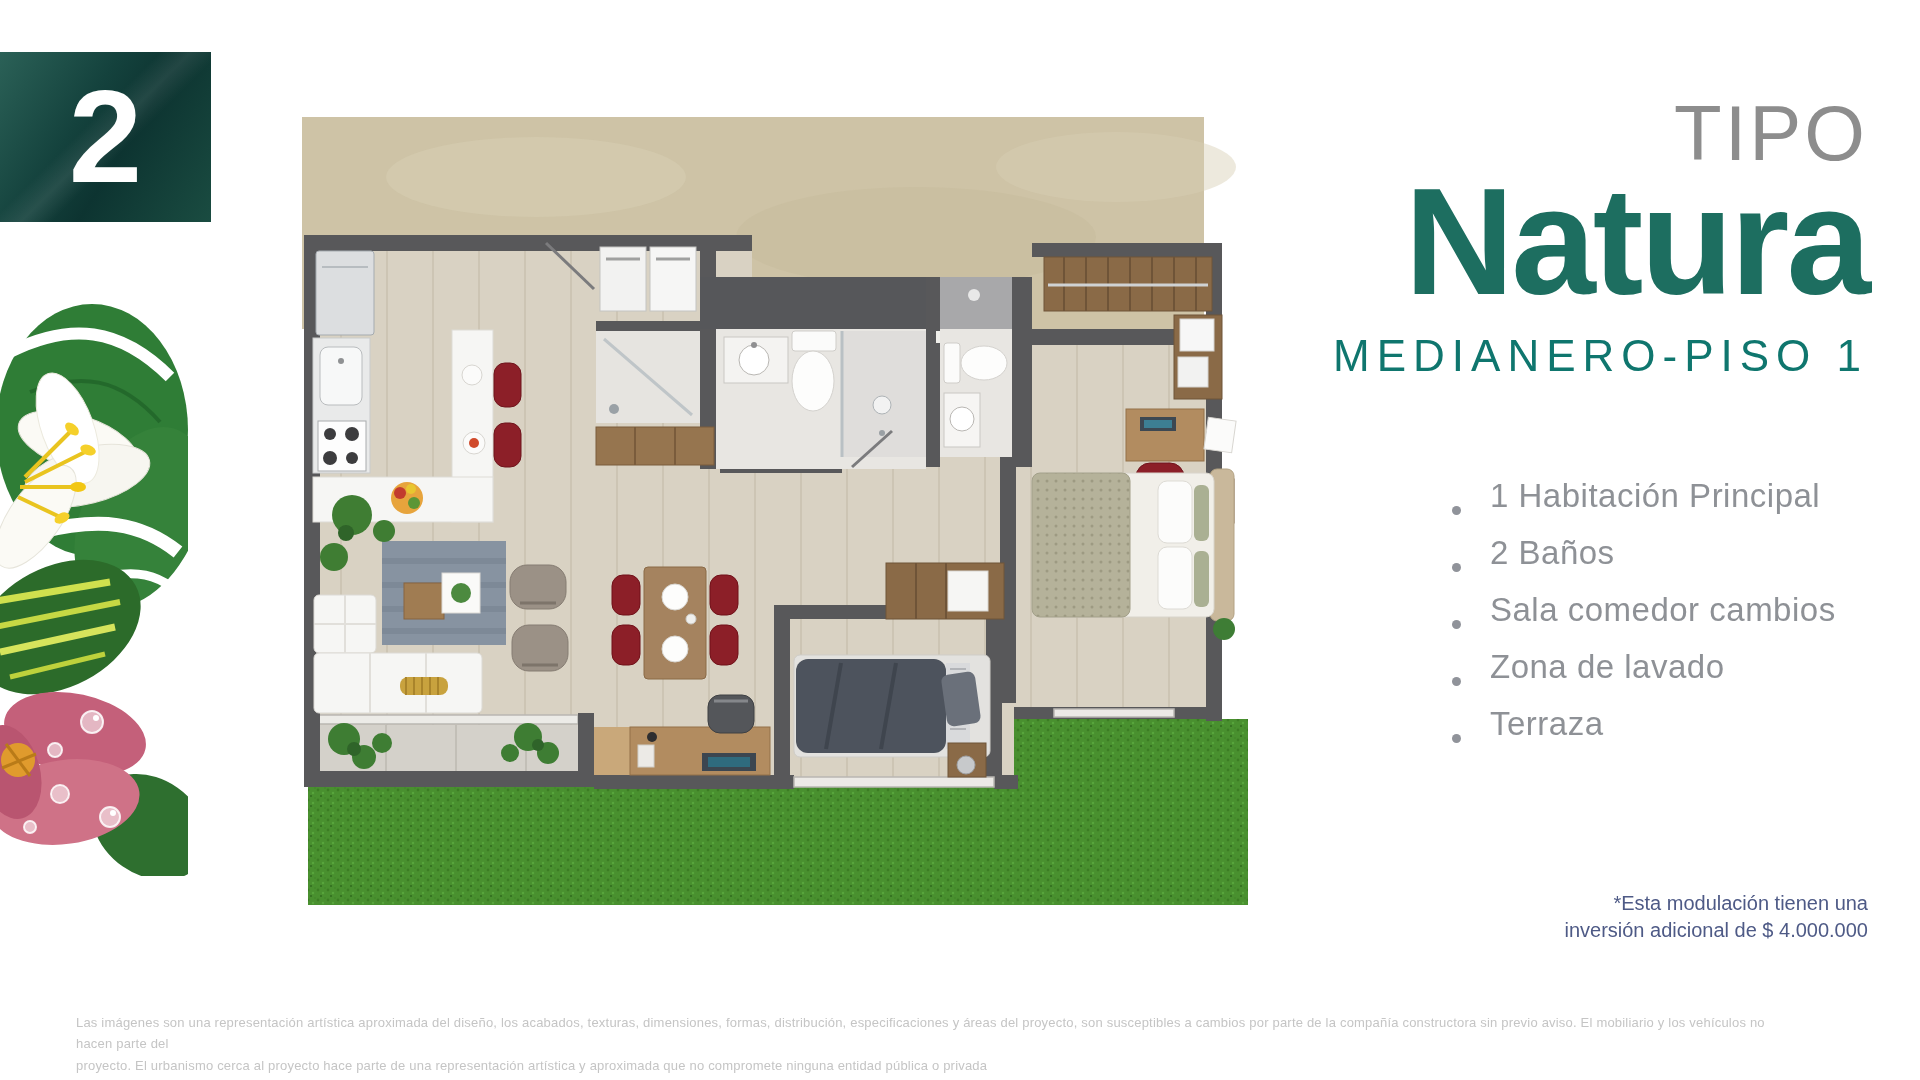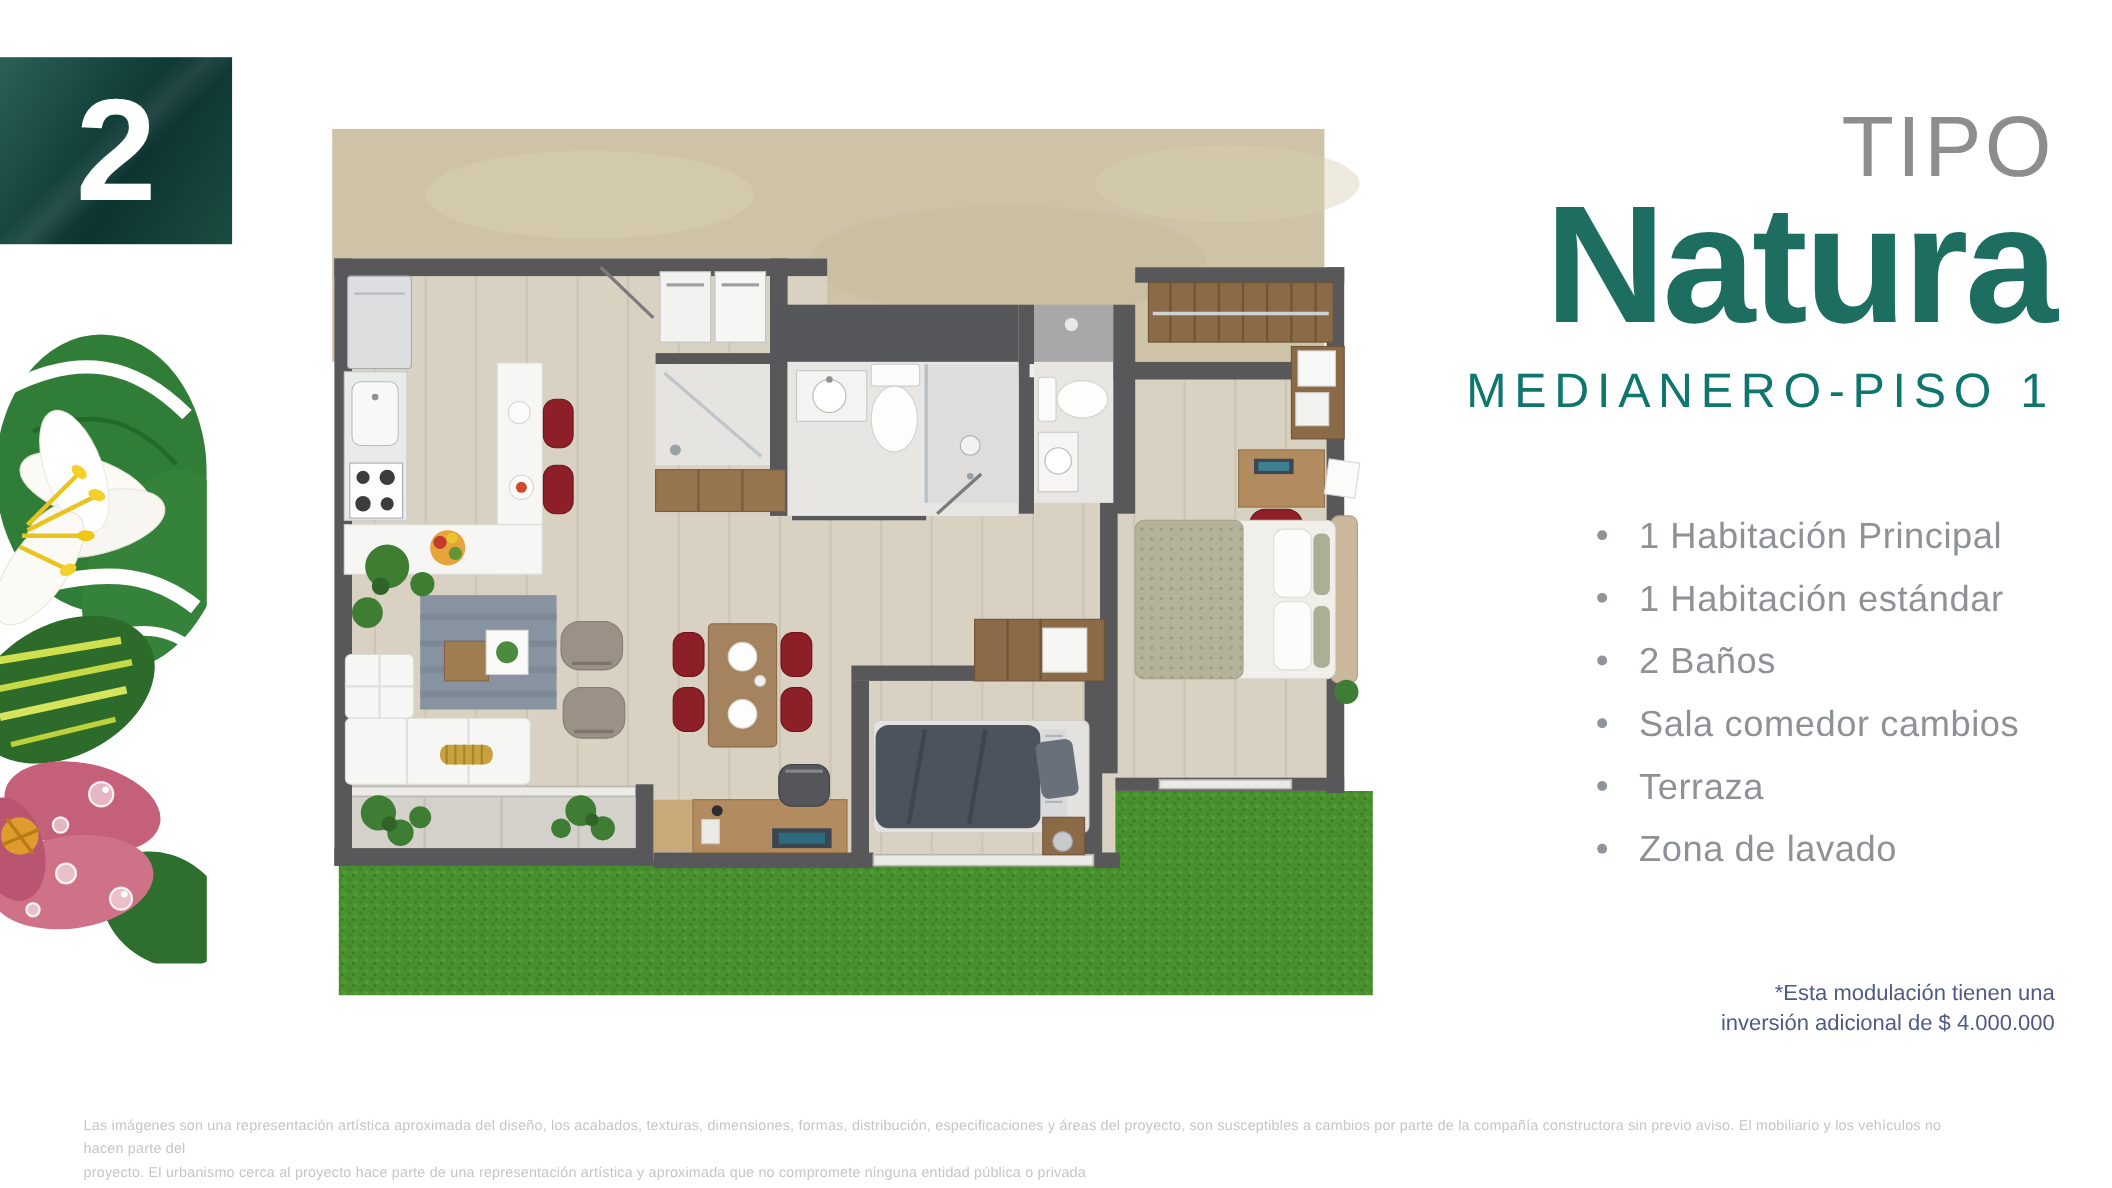--- a/index.html
+++ b/index.html
@@ -27,21 +27,21 @@
   .plan{position:absolute;left:296px;top:117px;width:958px;height:788px;}
   
   .title-block{position:absolute;top:94px;right:52px;text-align:right;}
   .kicker{font-size:78px;font-weight:300;letter-spacing:3px;color:#8d8d8d;line-height:1;}
   .name{font-size:152px;font-weight:700;color:#1d6e60;line-height:1.02;letter-spacing:-3px;margin-top:-8px;}
   .subtitle{font-size:44px;font-weight:500;color:#0f766e;letter-spacing:7px;margin-top:12px;}
   .features{
     position:absolute;left:1452px;top:458px;margin:0;padding:0;list-style:none;
   }
   .features li{
-    display:flex;align-items:center;height:57px;
+    display:flex;align-items:flex-end;height:57px;
     font-size:33px;color:#8e9196;letter-spacing:.5px;white-space:nowrap;
   }
   .dot{width:9px;height:9px;border-radius:50%;background:#90939a;margin-right:29px;flex:0 0 auto;}
   .note{
     position:absolute;right:52px;top:890px;text-align:right;
     font-size:20px;line-height:1.34;color:#4e5a86;
   }
   .disclaimer{
     position:absolute;left:76px;top:1012px;width:1700px;
     font-size:13px;line-height:1.65;color:#c5c5c5;letter-spacing:.2px;
@@ -356,37 +356,33 @@
   <div class="subtitle">MEDIANERO-PISO 1</div>
 </div>
 
 <ul class="features">
   <li>
       <span class="dot"></span>
       <span>1 Habitación Principal</span>
     </li>
   <li>
       <span class="dot"></span>
-      <span>1 Habitación estándar</span>
-    </li>
-  <li>
-      <span class="dot"></span>
       <span>2 Baños</span>
     </li>
   <li>
       <span class="dot"></span>
       <span>Sala comedor cambios</span>
     </li>
   <li>
       <span class="dot"></span>
+      <span>Zona de lavado</span>
+    </li>
+  <li>
+      <span class="dot"></span>
       <span>Terraza</span>
-    </li>
-  <li>
-      <span class="dot"></span>
-      <span>Zona de lavado</span>
     </li>
 </ul>
 
 <div class="note">
   <div>*Esta modulación tienen  una</div>
   <div>inversión adicional de $ 4.000.000</div>
 </div>
 
 <div class="disclaimer">
   <div>Las imágenes son una representación artística aproximada del diseño, los acabados, texturas, dimensiones, formas, distribución, especificaciones y áreas del proyecto, son susceptibles a cambios por parte de la compañía constructora sin previo aviso. El mobiliario y los vehículos no hacen parte del</div>

